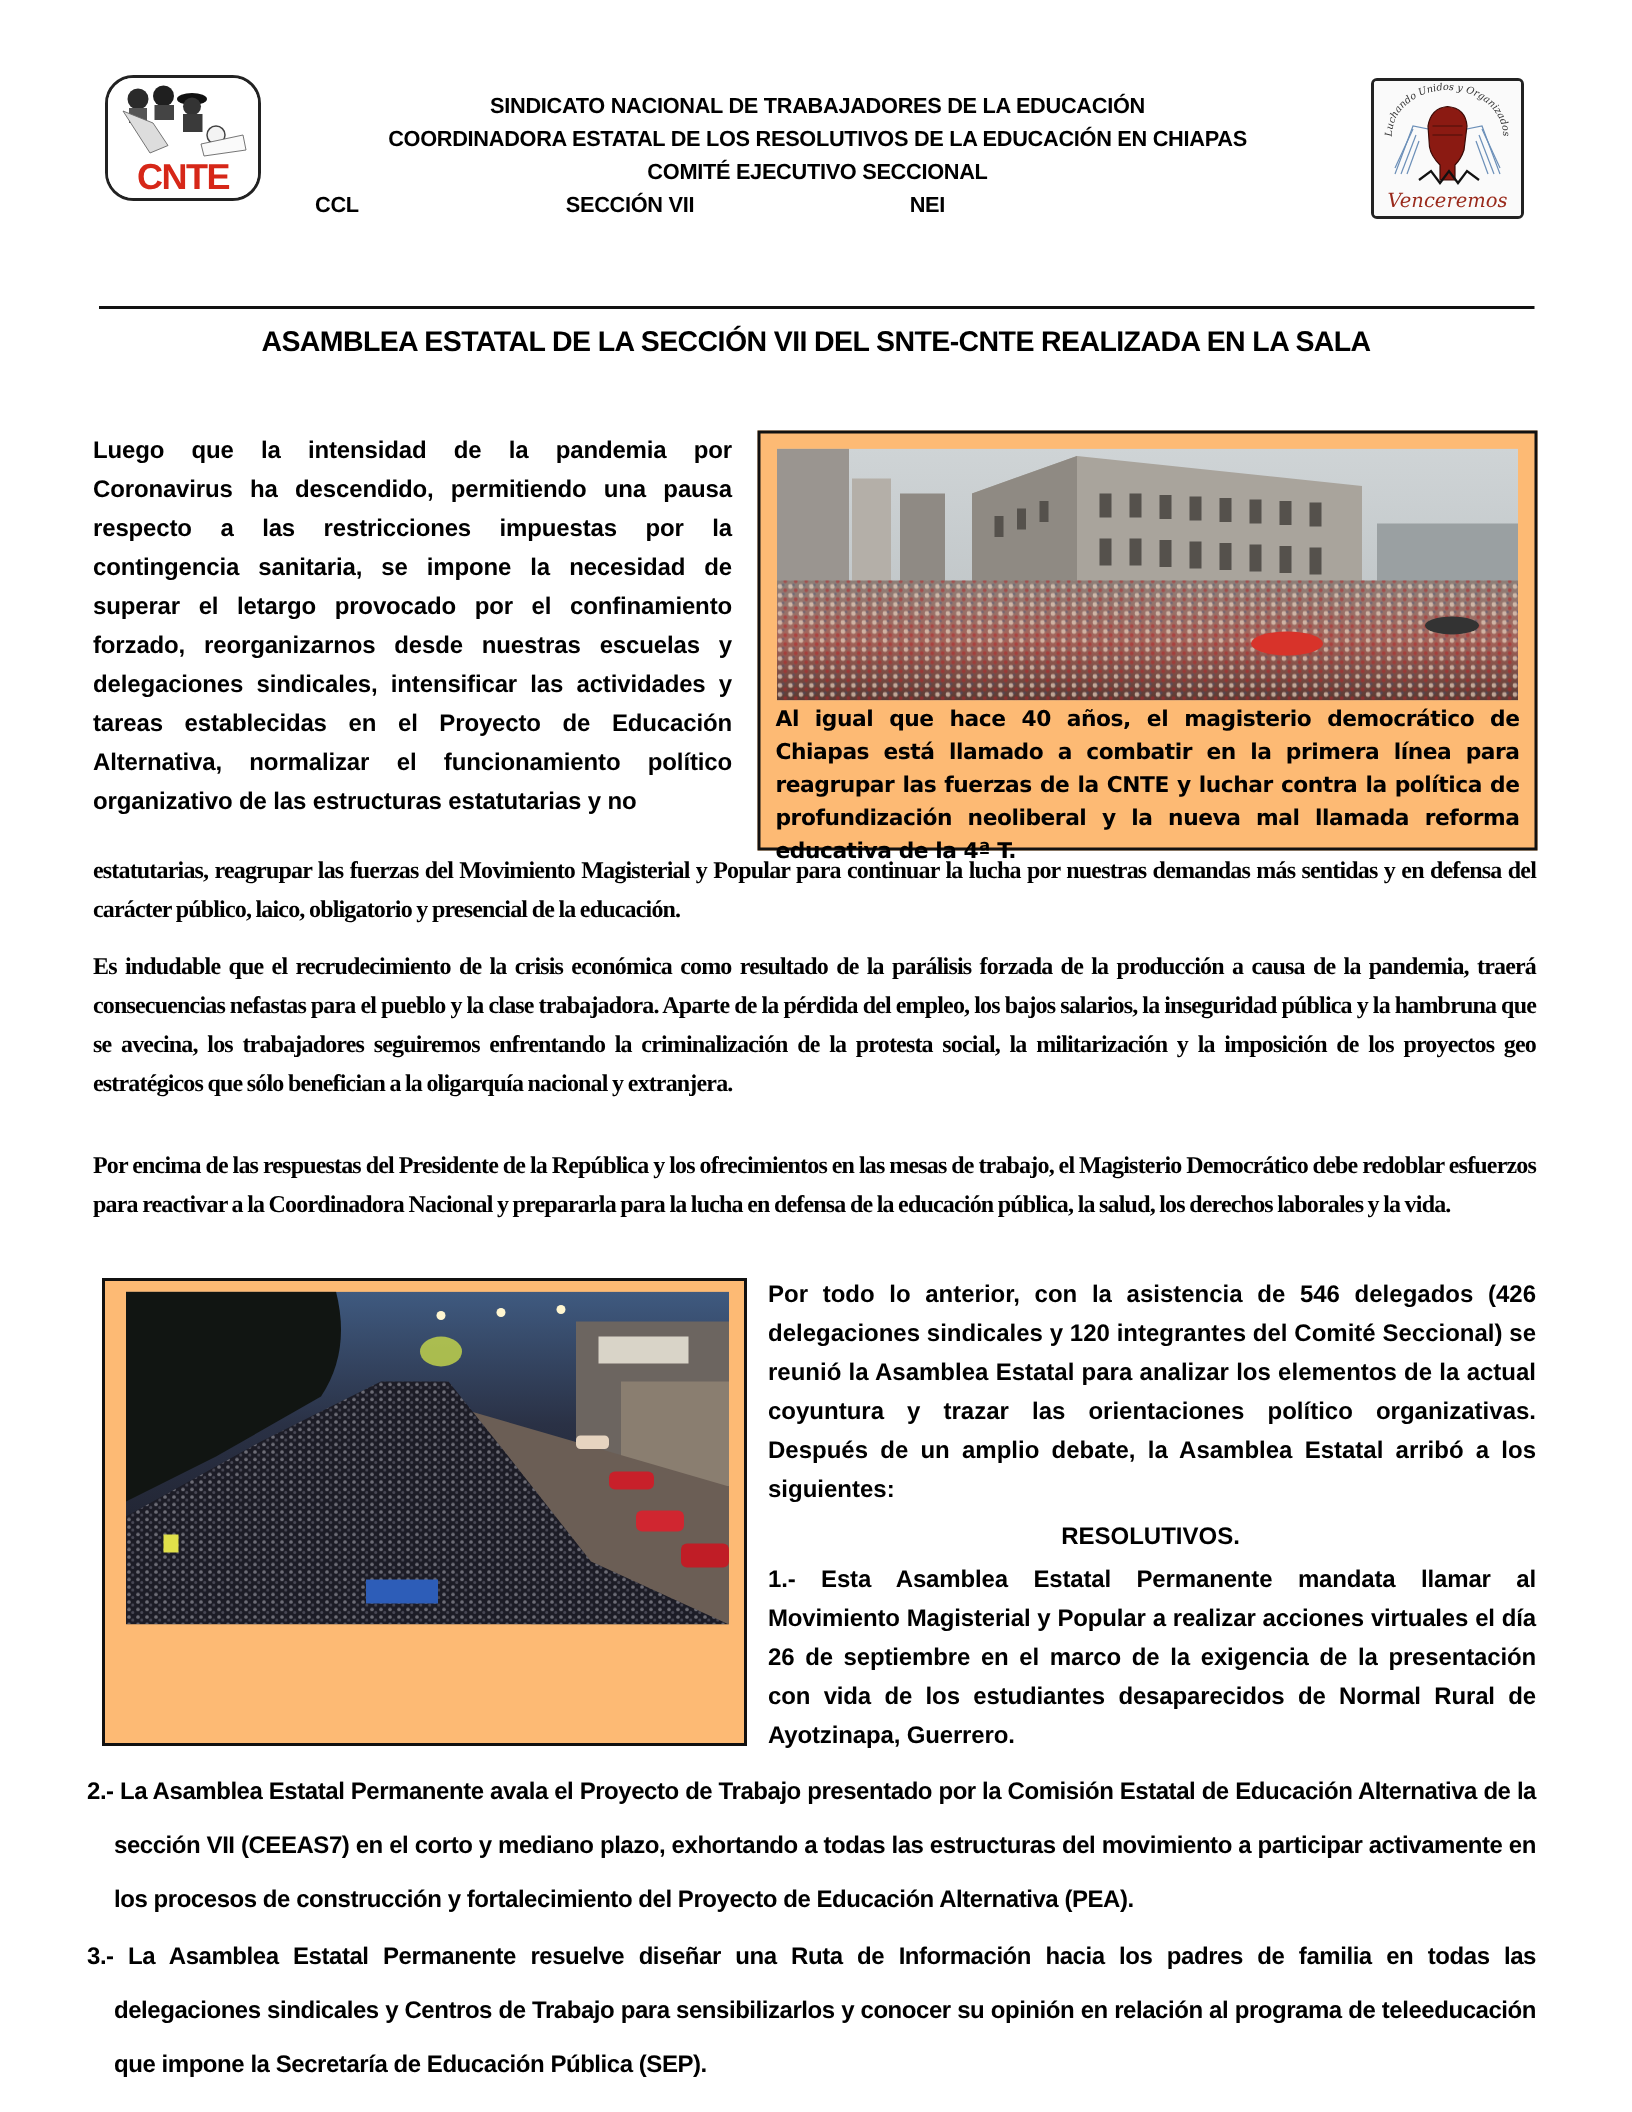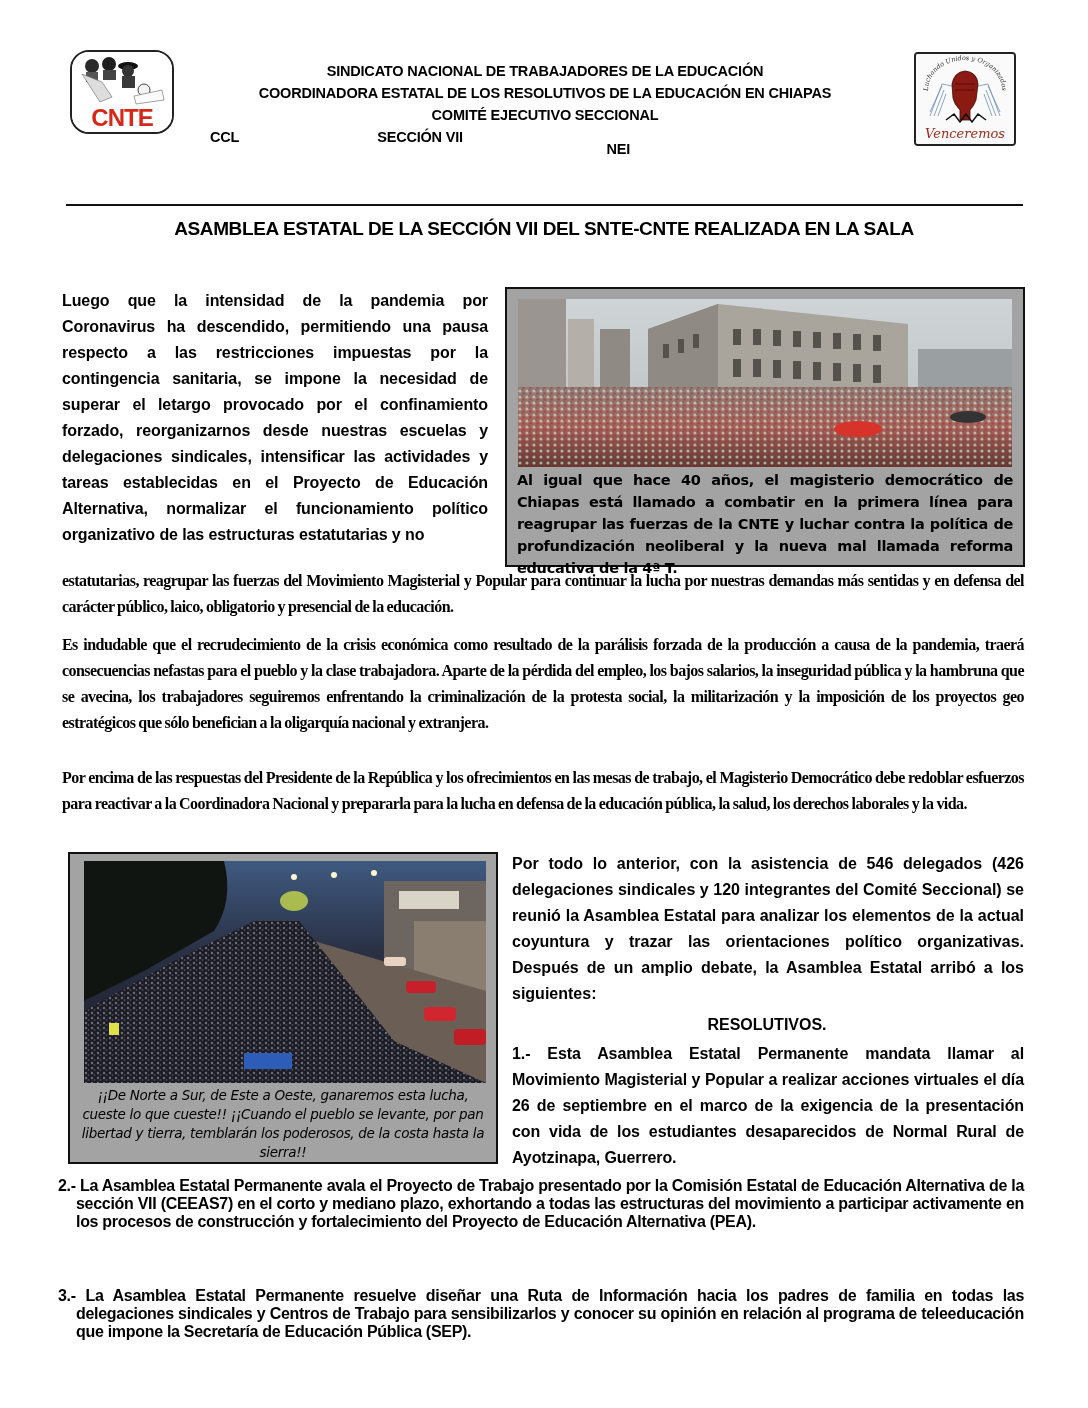--- a/index.html
+++ b/index.html
@@ -8,42 +8,42 @@
   
   .logo-box { position: absolute; border: 2px solid #222; background: #fff; overflow: hidden; }
   #logo-cnte { left: 70px; top: 50px; width: 100px; height: 80px; border-radius: 19px; }
   #logo-venceremos { left: 914px; top: 52px; width: 98px; height: 90px; border-radius: 4px; }
   .header-lines { position: absolute; left: 180px; width: 730px; top: 60px; text-align: center; font-weight: bold; font-size: 14.5px; line-height: 22px; letter-spacing: -0.2px; }
   .header-lines div { white-space: nowrap; }
   .header-row5 { display: flex; justify-content: flex-start; gap: 0; }
   .header-row5 span { display: inline-block; }
   .hr5-a { width: 120px; text-align: left; padding-left: 30px; }
   .hr5-b { width: 180px; text-align: center; }
-  .hr5-c { width: 120px; text-align: right; padding-right: 30px; margin-top: 12px; }
+  .hr5-c { width: 120px; text-align: right; padding-right: 30px; }
 
   .title-rule { position: absolute; left: 66px; width: 957px; top: 204px; height: 2px; background: #111; }
   .doc-title { position: absolute; left: 62px; width: 964px; top: 213px; text-align: center; font-weight: bold; font-size: 19px; line-height: 32px; letter-spacing: -0.4px; }
 
   
   .para { position: absolute; font-weight: bold; font-size: 16px; line-height: 26px; text-align: justify; letter-spacing: -0.25px; }
   .tight { letter-spacing: -0.55px; word-spacing: -0.5px; font-family: Liberation Serif, serif; }
 
   
-  .figure { position: absolute; border: 2px solid #111; background: #a3a3a3; box-sizing: border-box; }
+  .figure { position: absolute; border: 2px solid #111; background: #fdba74; box-sizing: border-box; }
   #figure-1 { left: 505px; top: 287px; width: 520px; height: 280px; }
   #figure-2 { left: 68px; top: 852px; width: 430px; height: 312px; }
   .photo { position: absolute; overflow: hidden; }
   #photo-1 { left: 11px; top: 10px; width: 494px; height: 168px; }
   #photo-2 { left: 14px; top: 7px; width: 402px; height: 222px; }
   .caption-1 { position: absolute; left: 10px; right: 10px; top: 180px; font-weight: bold; font-size: 14.5px; line-height: 22px; text-align: justify; font-family: "DejaVu Sans", sans-serif; letter-spacing: -0.3px; }
   .caption-2 { position: absolute; left: 10px; right: 10px; top: 232px; font-style: italic; font-size: 13.5px; line-height: 19px; text-align: center; font-family: "DejaVu Sans", sans-serif; letter-spacing: -0.3px; }
 
   .resolutivos-heading { position: absolute; left: 512px; width: 510px; top: 1014px; text-align: center; font-weight: bold; font-size: 16px; line-height: 22px; }
 
-  .numbered { position: absolute; left: 58px; width: 966px; font-weight: bold; font-size: 16px; line-height: 18px; text-align: justify; padding-left: 18px; text-indent: -18px; box-sizing: border-box; letter-spacing: -0.3px; }
+  .numbered { position: absolute; left: 58px; width: 966px; font-weight: bold; font-size: 16px; line-height: 36px; text-align: justify; padding-left: 18px; text-indent: -18px; box-sizing: border-box; letter-spacing: -0.3px; }
 </style>
 </head>
 <body>
 
 <div id="logo-cnte" class="logo-box">
   <svg width="100" height="80" viewBox="0 0 100 80">
     <rect width="100" height="80" fill="#fff"></rect>
 
     <circle cx="20" cy="14" r="7" fill="#2a2a2a"></circle>
     <rect x="14" y="20" width="12" height="10" fill="#555"></rect>
@@ -205,21 +205,20 @@
 
       <rect x="322" y="120" width="30" height="12" rx="4" fill="#c8202a"></rect>
       <rect x="340" y="146" width="32" height="14" rx="4" fill="#d02630"></rect>
       <rect x="370" y="168" width="32" height="16" rx="4" fill="#c01d26"></rect>
       <rect x="300" y="96" width="22" height="9" rx="3" fill="#e6d4c0"></rect>
 
       <rect x="160" y="192" width="48" height="16" fill="#2d5db8"></rect>
       <rect x="25" y="162" width="10" height="12" fill="#e0e04a"></rect>
     </svg>
   </div>
-  <div class="caption-2">¡¡De Norte a Sur, de Este a Oeste, ganaremos esta lucha, cueste lo que cueste!! ¡¡Cuando el pueblo se levante, por pan libertad y tierra, temblarán los poderosos, de la costa hasta la sierra!!</div>
 </div>
 
 <div class="para" style="left:512px; top:851px; width:512px; letter-spacing:0px;">Por todo lo anterior, con la asistencia de 546 delegados (426 delegaciones sindicales y 120 integrantes del Comité Seccional) se reunió la Asamblea Estatal para analizar los elementos de la actual coyuntura y trazar las orientaciones político organizativas. Después de un amplio debate, la Asamblea Estatal arribó a los siguientes:</div>
 
 <div class="resolutivos-heading">RESOLUTIVOS.</div>
 
 <div class="para" style="left:512px; top:1041px; width:512px; letter-spacing:-0.1px;">1.- Esta Asamblea Estatal Permanente mandata llamar al Movimiento Magisterial y Popular a realizar acciones virtuales el día 26 de septiembre en el marco de la exigencia de la presentación con vida de los estudiantes desaparecidos de Normal Rural de Ayotzinapa, Guerrero.</div>
 
 <div class="numbered" style="top:1177px;">2.- La Asamblea Estatal Permanente avala el Proyecto de Trabajo presentado por la Comisión Estatal de Educación Alternativa de la sección VII (CEEAS7) en el corto y mediano plazo, exhortando a todas las estructuras del movimiento a participar activamente en los procesos de construcción y fortalecimiento del Proyecto de Educación Alternativa (PEA).</div>
 

